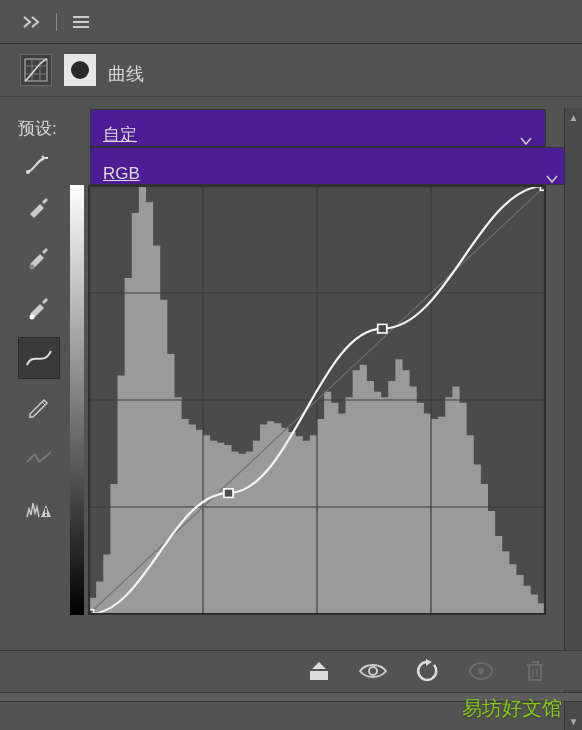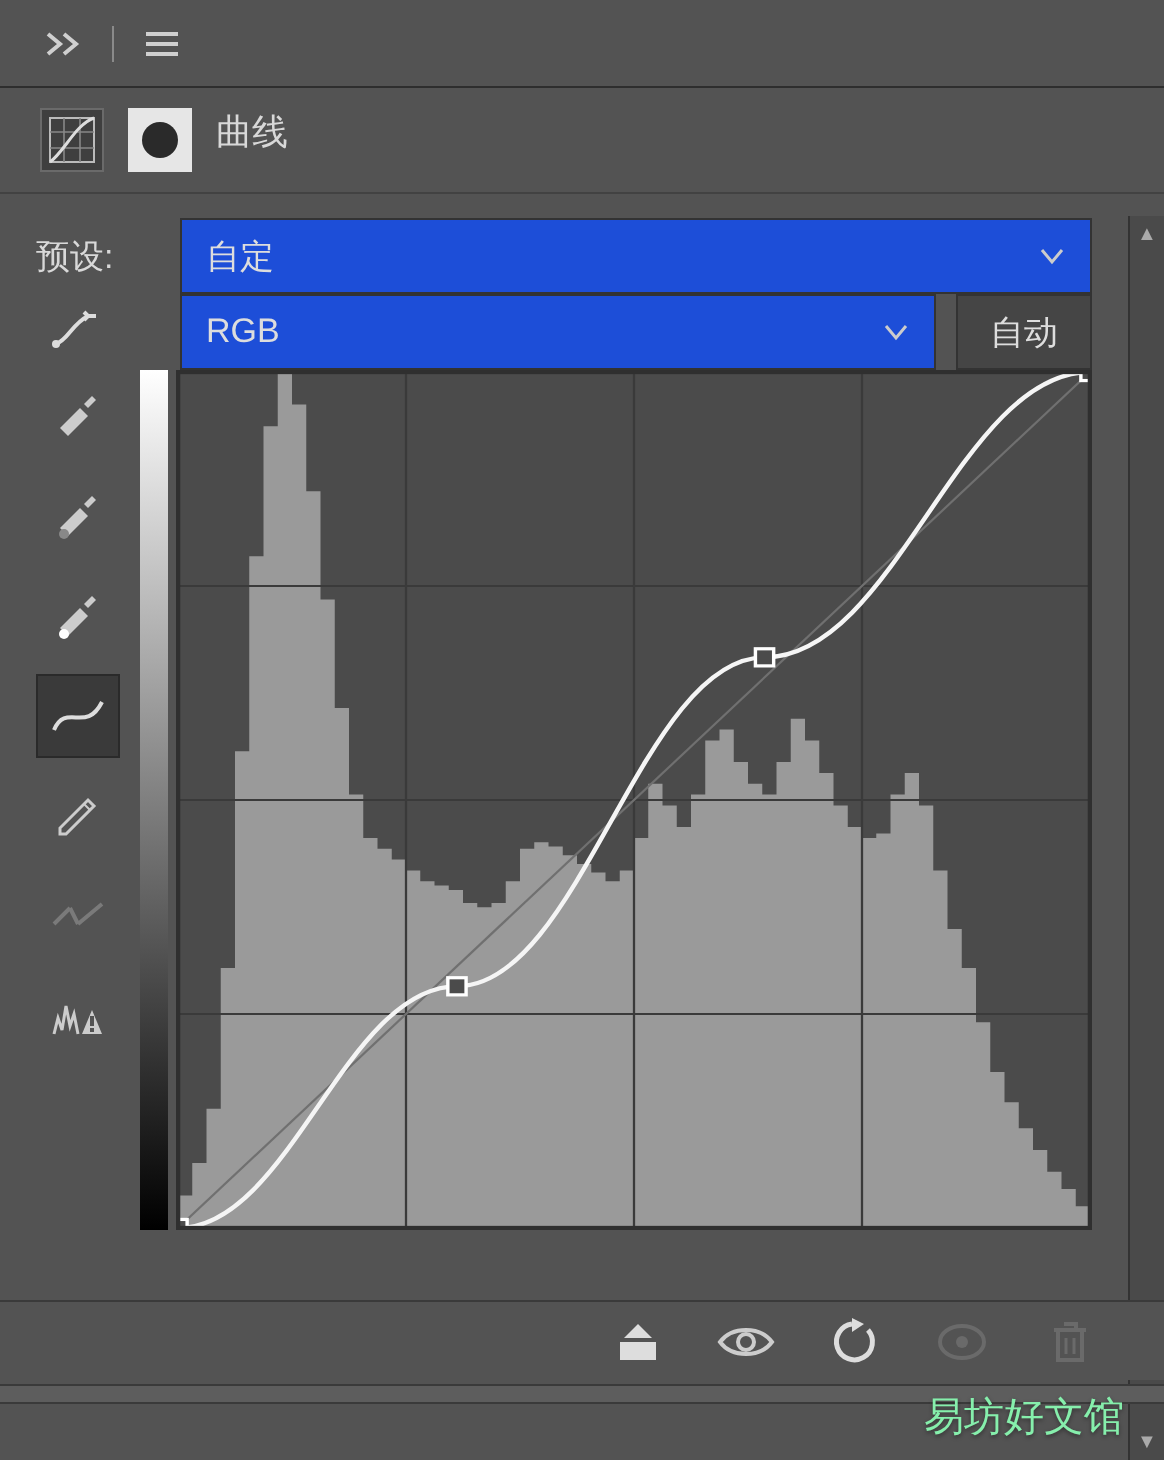--- a/index.html
+++ b/index.html
@@ -21,21 +21,21 @@
     border-bottom: 1px solid #2e2e2e;
     background: #535353;
   }
   .titlebar .title { flex: 1; font-size: 18px; }
   .titlebar .tb-icons { display: flex; gap: 8px; align-items: center; }
   .tb-icon { width: 24px; height: 24px; display: flex; align-items: center; justify-content: center; cursor: pointer; color: #cfcfcf; }
   .tb-sep { width: 1px; height: 18px; background: #8a8a8a; margin: 0 4px; }
 
   .adj-header {
     display: flex;
-    align-items: flex-start;
+    align-items: flex-end;
     gap: 12px;
     padding: 10px 20px;
     border-bottom: 1px solid #424242;
   }
   .adj-header .ic-box {
     width: 32px; height: 32px;
     background: #3f3f3f;
     border: 1px solid #6a6a6a;
     display: flex; align-items: center; justify-content: center;
   }
@@ -51,28 +51,29 @@
     display: flex;
     flex-direction: column;
     padding: 12px 10px 0 18px;
     position: relative;
     gap: 0;
   }
   .row { display: flex; align-items: center; gap: 10px; }
   .label { font-size: 17px; color: #d8d8d8; width: 62px; }
   .select {
     flex: 1;
-    background: #1d4ed8;
+    background: #4c1d95;
     border: 1px solid #333;
     height: 38px;
-    display: flex; align-items: center;
+    display: flex; align-items: flex-end;
     padding: 0 12px;
     color: #ddd;
     font-size: 17px;
     position: relative;
+    text-decoration: underline;
   }
   .select .chev { margin-left: auto; }
   .btn {
     background: #454545;
     border: 1px solid #333;
     height: 38px;
     padding: 0 16px;
     color: #ddd;
     font-size: 17px;
     display: flex; align-items: center; justify-content: center;
@@ -140,21 +141,21 @@
   .bottom-bar .bicon.dis { color: #6a6a6a; }
 
   .divider-bottom {
     position: absolute; left:0; right:0; bottom: 28px; height: 10px;
     background: #5d5d5d; border-top: 1px solid #3a3a3a; border-bottom: 1px solid #3a3a3a;
   }
 
   .watermark {
     position: absolute;
     right: 20px; bottom: 8px;
-    color: #86efac;
+    color: #84cc16;
     font-size: 20px;
     text-shadow: 0 1px 2px rgba(0,0,0,.4);
   }
   .chev svg, .tb-icon svg { display:block; }
 </style>
 </head>
 <body>
 
 <div class="titlebar">
   <div class="tb-icons">
@@ -207,23 +208,20 @@
           <circle cx="6" cy="18" r="2" fill="#ddd"></circle>
         </svg>
     </div>
     <div class="select">
       <span>RGB</span>
       <span class="chev">
         <svg width="14" height="10" viewBox="0 0 14 10">
             <path d="M2 2 L7 8 L12 2" stroke="#ccc" stroke-width="1.5" fill="none"></path>
           </svg>
       </span>
-    </div>
-    <div class="btn" style="margin-right:26px">
-      <span>自动</span>
     </div>
   </div>
 
   <div class="work">
     <div class="toolcol">
       <div class="tool">
         <svg width="26" height="26" viewBox="0 0 26 26">
             <path d="M4 22 L14 12 L18 16 L8 26 Z" fill="#ccc" transform="translate(0,-3)"></path>
             <path d="M16 10 L20 6 L22 8 L18 12 Z" fill="#ccc" transform="translate(0,-3)"></path>
           </svg>

